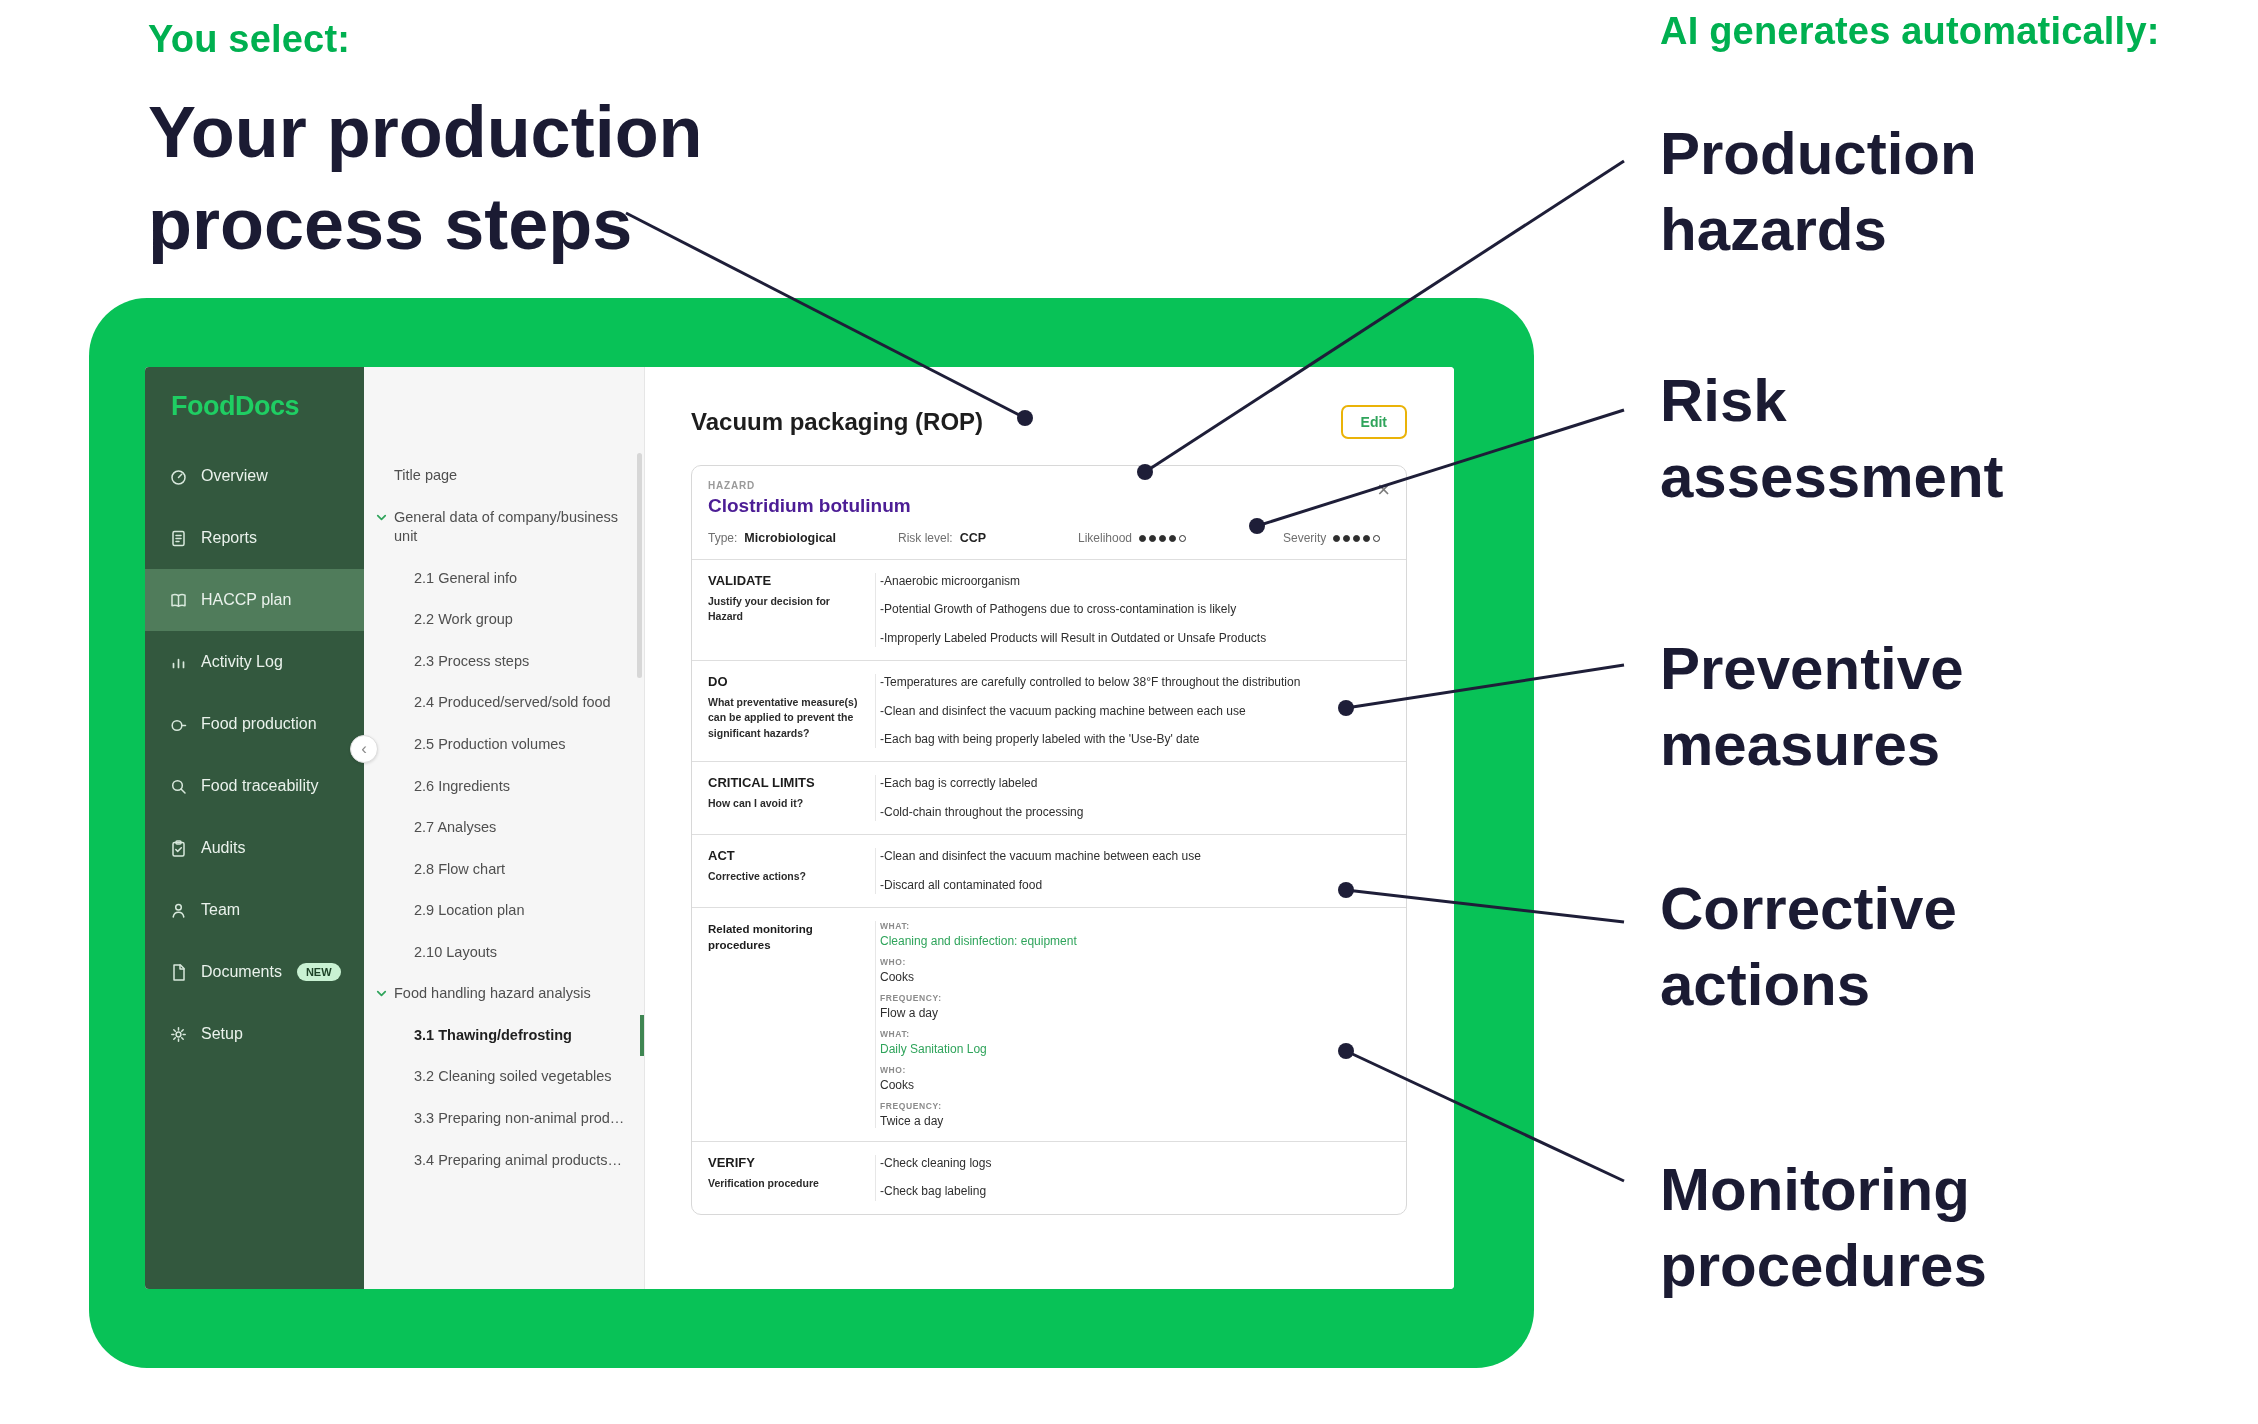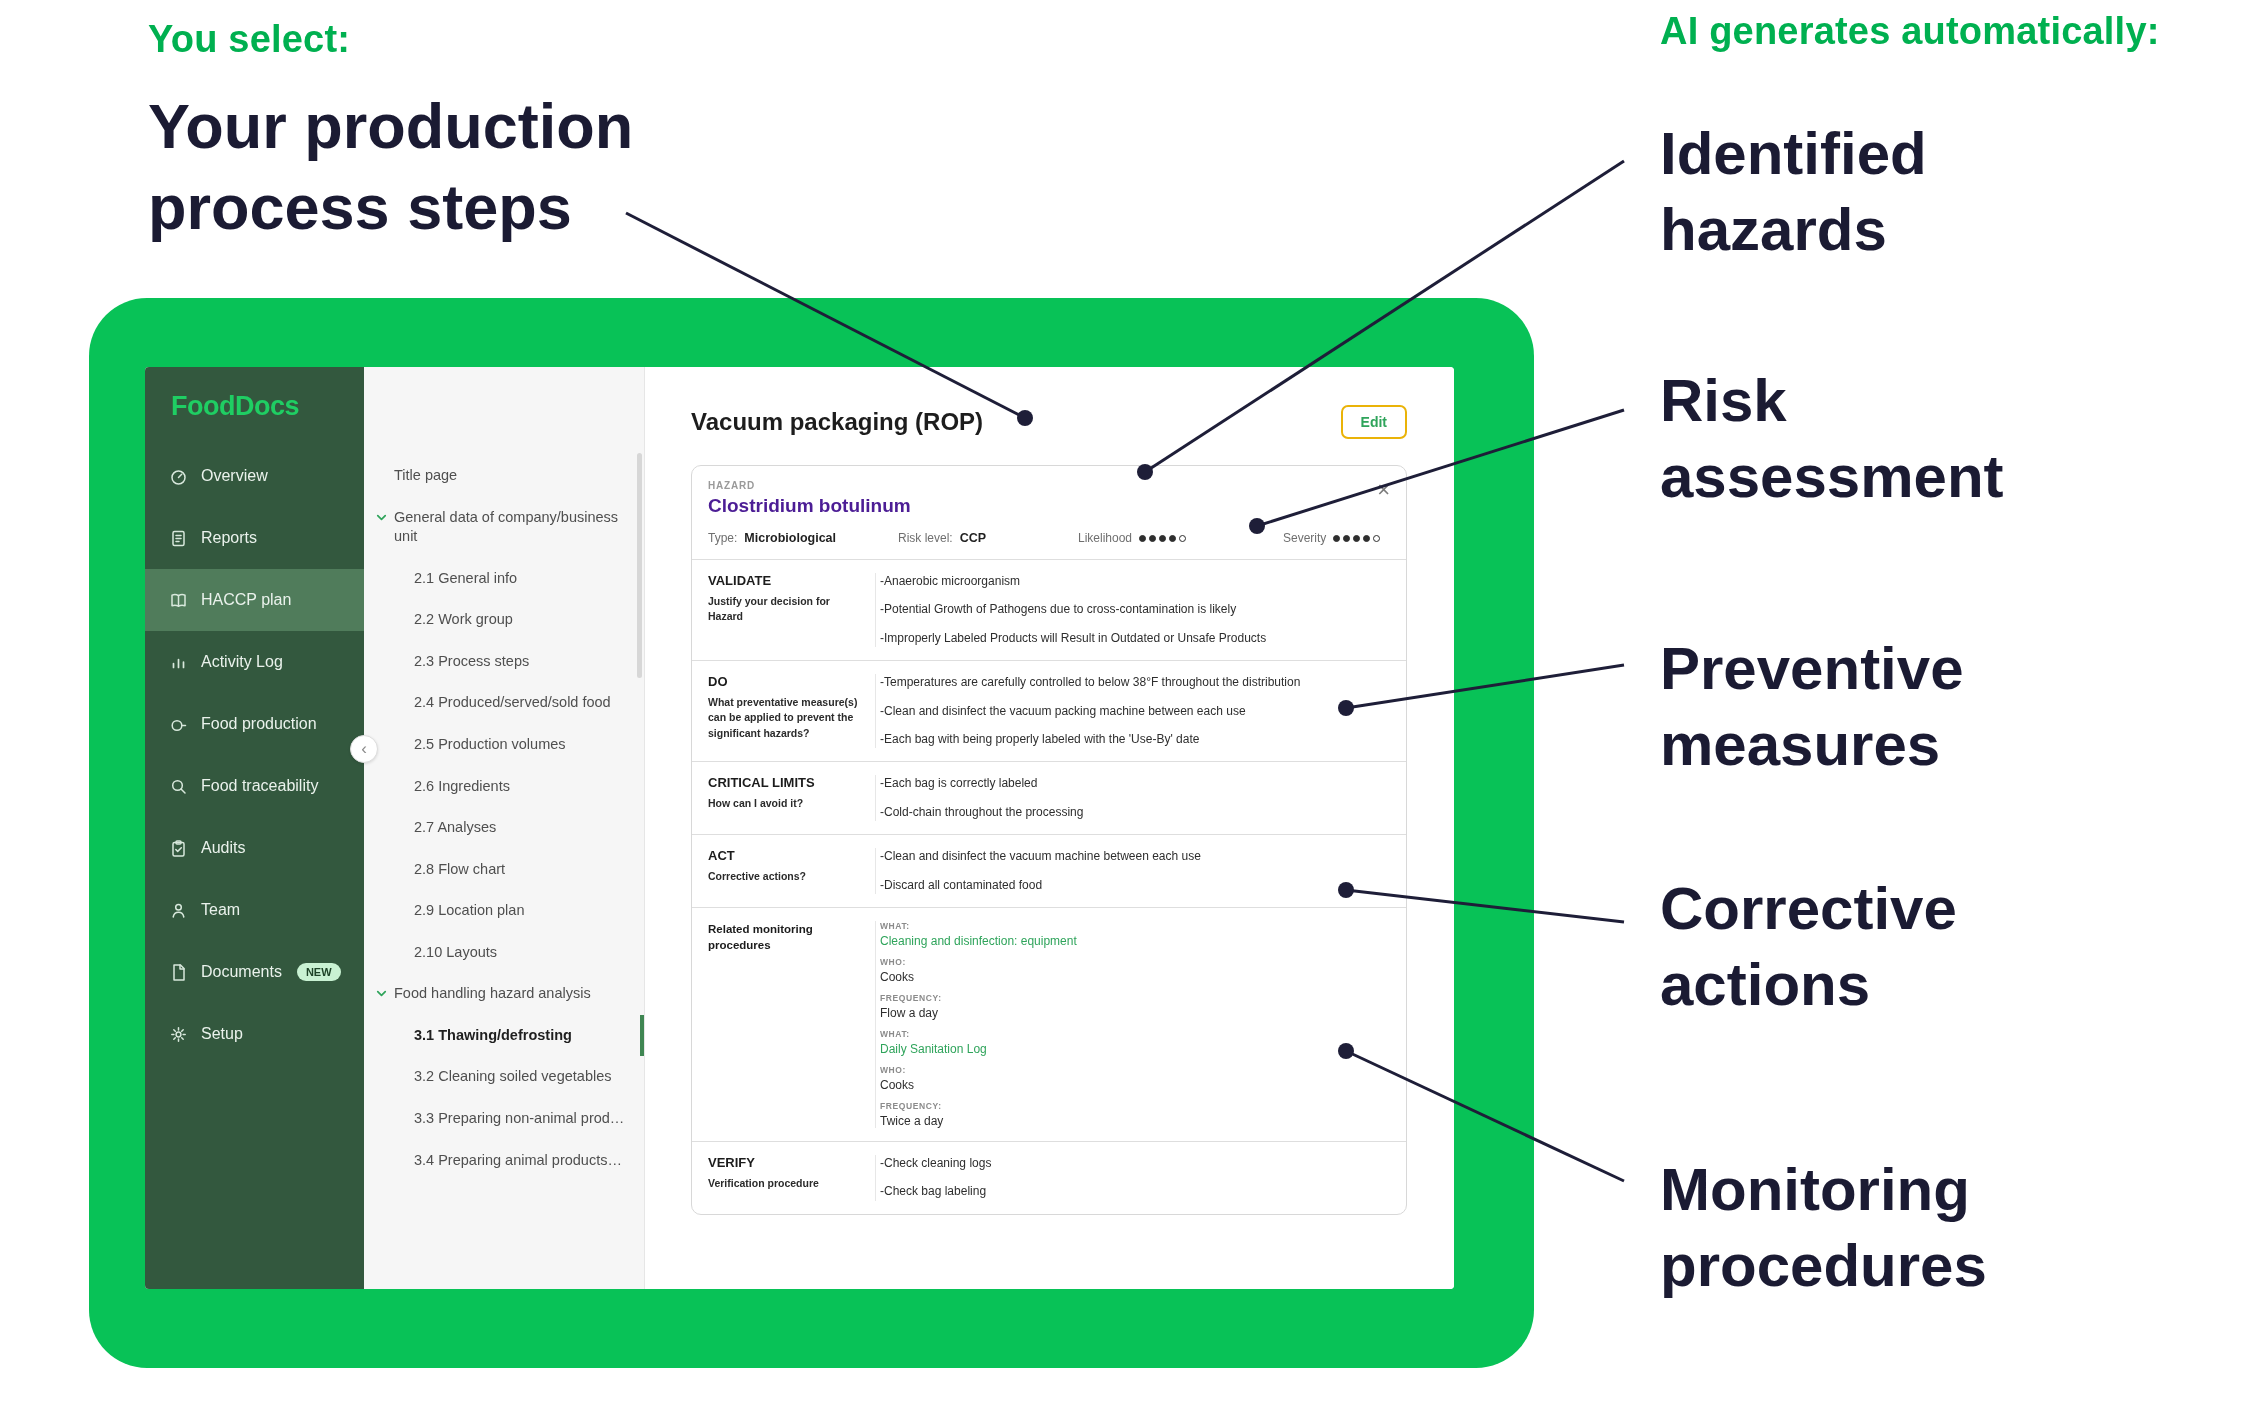--- a/index.html
+++ b/index.html
@@ -13,21 +13,21 @@
   .page { position: relative; width: 2258px; height: 1424px; }
 
   
   .annot-eyebrow {
     position: absolute;
     font-size: 38px; font-weight: 700; color: #00B050;
     letter-spacing: 0.2px;
   }
   .annot-title {
     position: absolute;
-    font-size: 63px; font-weight: 700; color: #1B1B33;
+    font-size: 72px; font-weight: 700; color: #1B1B33;
     line-height: 1.28; width: 560px;
   }
   .annot-left-eyebrow { left: 148px; top: 18px; }
   .annot-left-title  { left: 148px; top: 86px; }
   .annot-right-eyebrow { left: 1660px; top: 10px; }
   .annot-label {
     position: absolute; left: 1660px;
     font-size: 60px; font-weight: 700; color: #1B1B33;
     line-height: 1.26; width: 430px;
   }
@@ -187,21 +187,21 @@
 </style>
 </head>
 <body>
 
 <div class="page">
 
   <div class="annot-eyebrow annot-left-eyebrow">You select:</div>
   <div class="annot-title annot-left-title">Your production process steps</div>
 
   <div class="annot-eyebrow annot-right-eyebrow">AI generates automatically:</div>
-  <div class="annot-label annot-label-0">Identified hazards</div>
+  <div class="annot-label annot-label-0">Production hazards</div>
   <div class="annot-label annot-label-1">Risk assessment</div>
   <div class="annot-label annot-label-2">Preventive measures</div>
   <div class="annot-label annot-label-3">Corrective actions</div>
   <div class="annot-label annot-label-4">Monitoring procedures</div>
 
   <div class="green-panel"></div>
 
   <div class="app-window">
 
     <div class="sidebar">

